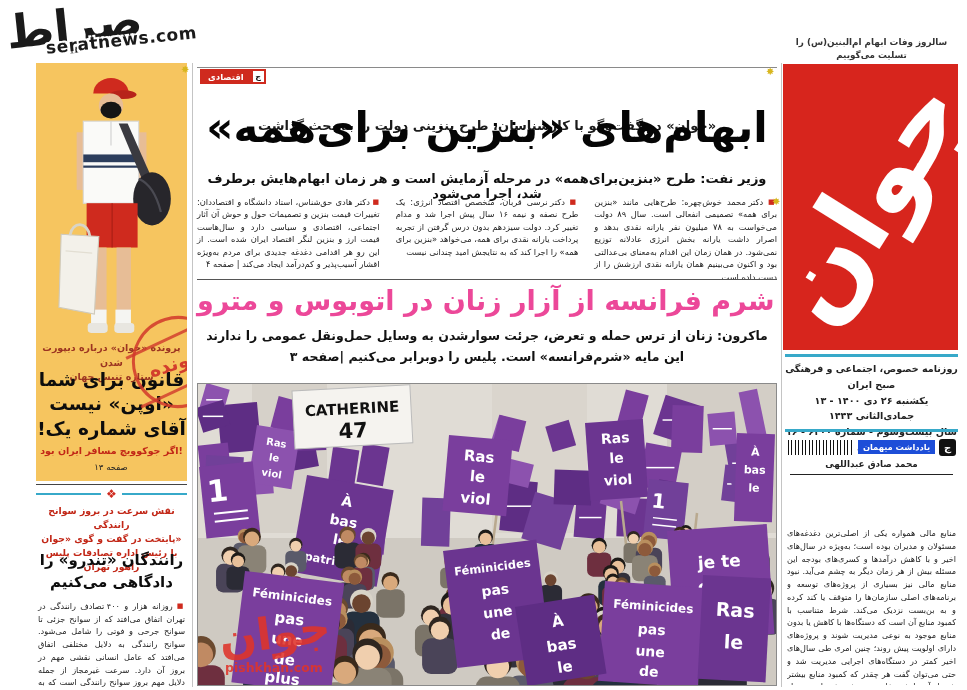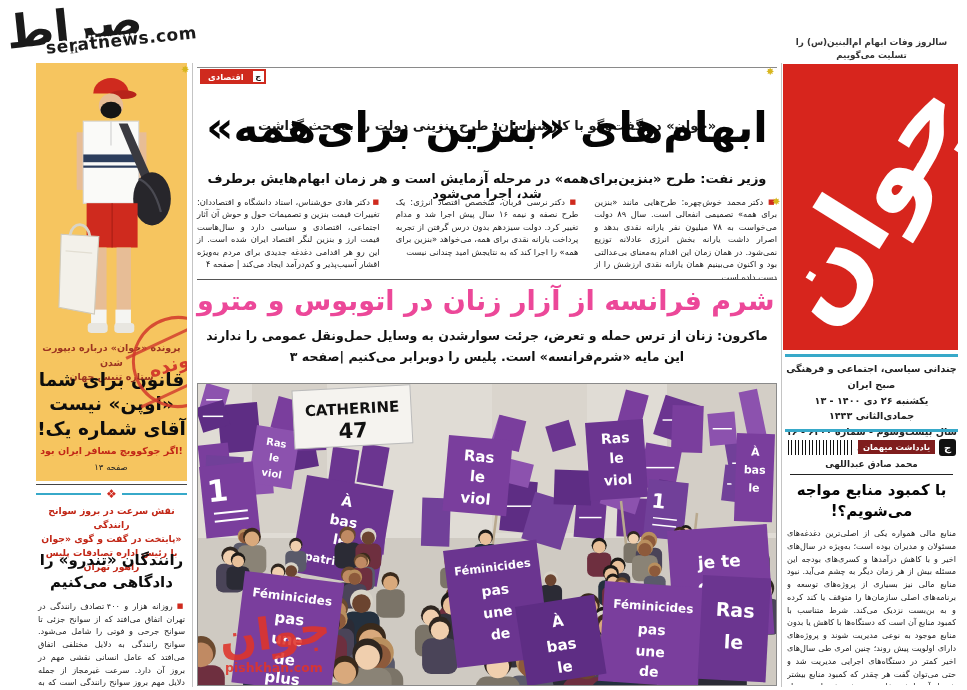--- a/index.html
+++ b/index.html
@@ -71,21 +71,21 @@
   .r-cond{left:785px;top:36px;width:173px;text-align:center;font-size:8.8px;font-weight:bold;
           color:#333;line-height:1.5;}
   .logo-box{left:783px;top:64px;width:175px;height:286px;background:#d7251d;overflow:hidden;
             display:flex;align-items:center;justify-content:center;}
   .logo-word{color:#fff;font-size:104px;font-weight:bold;transform:rotate(-58deg) translate(4px,-6px);line-height:1;}
   .teal{background:#37a9c9;height:3px;left:785px;width:173px;}
   .r-info{left:785px;top:361px;width:173px;text-align:center;font-size:9.6px;font-weight:bold;
           color:#222;line-height:1.65;}
   .bc-row{left:788px;top:438px;width:168px;height:18px;display:flex;align-items:center;gap:4px;}
   .barcode{width:66px;height:15px;background:repeating-linear-gradient(90deg,#111 0 1px,#fff 1px 3px,#111 3px 4px,#fff 4px 7px);}
-  .note-tag{flex:1;height:14px;background:#7f1d1d;color:#fff;font-size:8.3px;font-weight:bold;
+  .note-tag{flex:1;height:14px;background:#1d4ed8;color:#fff;font-size:8.3px;font-weight:bold;
             display:flex;align-items:center;justify-content:center;}
   .note-icon{width:17px;height:17px;background:#111;border-radius:3px;color:#fff;font-size:10px;
              font-weight:bold;display:flex;align-items:center;justify-content:center;}
   .r-author{left:785px;top:459px;width:173px;text-align:center;font-size:8.8px;font-weight:bold;color:#222;}
   .r-authrule{left:790px;top:474px;width:163px;height:1px;background:#222;}
   .r-notehead{left:785px;top:480px;width:173px;text-align:center;font-size:15px;font-weight:bold;
               color:#050505;line-height:1.4;}
   .r-body{left:787px;top:527px;width:169px;height:158px;font-size:8.1px;line-height:1.58;
           text-align:justify;color:#222;overflow:hidden;}
 </style>
@@ -595,32 +595,31 @@
 
   <div class="abs r-cond rtl">
     <div>سالروز وفات ابهام ام‌البنین(س) را تسلیت می‌گوییم</div>
     <div>و روز تکریم مادران و همسران شهدا را گرامی می‌داریم</div>
   </div>
   <div class="abs logo-box">
     <div class="logo-word">جوان</div>
   </div>
   <div class="abs teal" style="top:354px;"></div>
   <div class="abs r-info rtl">
-    <div>چندانی سیاسی، اجتماعی و فرهنگی صبح ایران</div>
+    <div>روزنامه خصوص، اجتماعی و فرهنگی صبح ایران</div>
     <div>یکشنبه ۲۶ دی ۱۴۰۰ - ۱۳ جمادی‌الثانی ۱۴۴۳</div>
     <div>سال بیست‌وسوم - شماره ۶۴۰۰ - ۱۶ صفحه</div>
   </div>
   <div class="abs teal" style="top:429px;"></div>
   <div class="abs bc-row">
     <div class="barcode"></div>
     <div class="note-tag">یادداشت میهمان</div>
     <div class="note-icon">ج</div>
   </div>
   <div class="abs r-author rtl">محمد صادق عبداللهی</div>
   <div class="abs r-authrule"></div>
   <div class="abs r-notehead rtl">
-    <div>با کمبود منابع مواجه می‌شویم؟!</div>
   </div>
   <div class="abs r-body rtl">
     <span>منابع مالی همواره یکی از اصلی‌ترین دغدغه‌های مسئولان و مدیران بوده است؛ به‌ویژه در سال‌های اخیر و با کاهش درآمدها و کسری‌های بودجه این مسئله بیش از هر زمان دیگر به چشم می‌آید. نبود منابع مالی نیز بسیاری از پروژه‌های توسعه و برنامه‌های اصلی سازمان‌ها را متوقف یا کند کرده و به بن‌بست نزدیک می‌کند. شرط متناسب با کمبود منابع آن است که دستگاه‌ها با کاهش یا بدون منابع موجود به نوعی مدیریت شوند و پروژه‌های دارای اولویت پیش روند؛ چنین امری طی سال‌های اخیر کمتر در دستگاه‌های اجرایی مدیریت شد و حتی می‌توان گفت هر چقدر که کمبود منابع بیشتر شد، از آن طرف مخارج نیز بیشتر شد. این مهم از زمانی اجرایی می‌شود که دولت تصمیم بگیرد در لایحه بودجه‌ای که به مجلس ارائه می‌کند هزینه‌های خود را متمرکز سازد و از پراکندگی منابع جلوگیری به عمل آورد. این به‌معنای انضباطی که در لایحه بودجه ۱۴۰۱ در خصوص تخصیص اعتبارات دستگاه‌های زیرمجموعه در یک دستگاه مادر انجام گرفته نیست، بلکه فراتر از آن است که در ادامه با مثالی از بودجه و زیرمجموعه مهم آموزش و پرورش بدان می‌پردازیم </span>
   </div>
 
 </div>
 
 </body></html>

